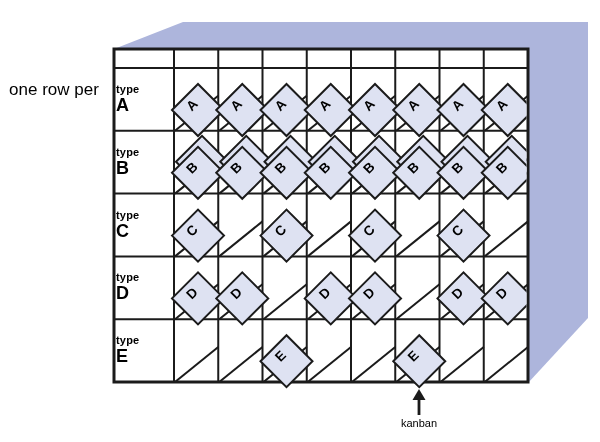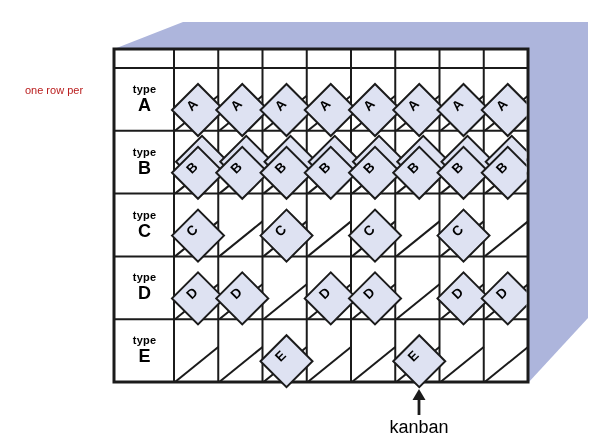--- a/index.html
+++ b/index.html
@@ -3,34 +3,34 @@
 <meta charset="utf-8">
 <style>
   html,body{margin:0;padding:0;background:#ffffff;}
   .stage{
     position:relative;width:600px;height:442px;background:#ffffff;overflow:hidden;
     font-family:"Liberation Sans",sans-serif;color:#000;
   }
   #board-svg{position:absolute;left:0;top:0;}
   .annotation{
     position:absolute;left:2px;top:83px;width:104px;
-    font-size:11px;line-height:14px;text-align:center;color:#b91c1c;
+    font-size:17px;line-height:14px;text-align:center;color:#000000;
   }
   .annotation span{display:block;}
   .row-label{
     position:absolute;left:116px;width:57px;height:62px;
-    display:flex;flex-direction:column;align-items:center;justify-content:center;
+    display:flex;flex-direction:column;align-items:flex-start;justify-content:center;
     line-height:1;
   }
   .rl-prefix{font-size:11px;font-weight:bold;letter-spacing:0.2px;}
   .rl-letter{font-size:18px;font-weight:bold;margin-top:1px;}
   .callout-arrow{position:absolute;left:410px;top:389px;}
   .callout-label{
     position:absolute;left:374px;top:417px;width:90px;
-    text-align:center;font-size:18px;color:#000;
+    text-align:center;font-size:11px;color:#000;
   }
 </style>
 </head>
 <body>
 
 <div class="stage">
 
   <svg id="board-svg" width="600" height="442" viewBox="0 0 600 442">
       <polygon points="114,49 183,22 588,22 588,318 528,383" fill="#adb5dc"></polygon>
       <rect x="114" y="49" width="414" height="333" fill="#ffffff"></rect>

